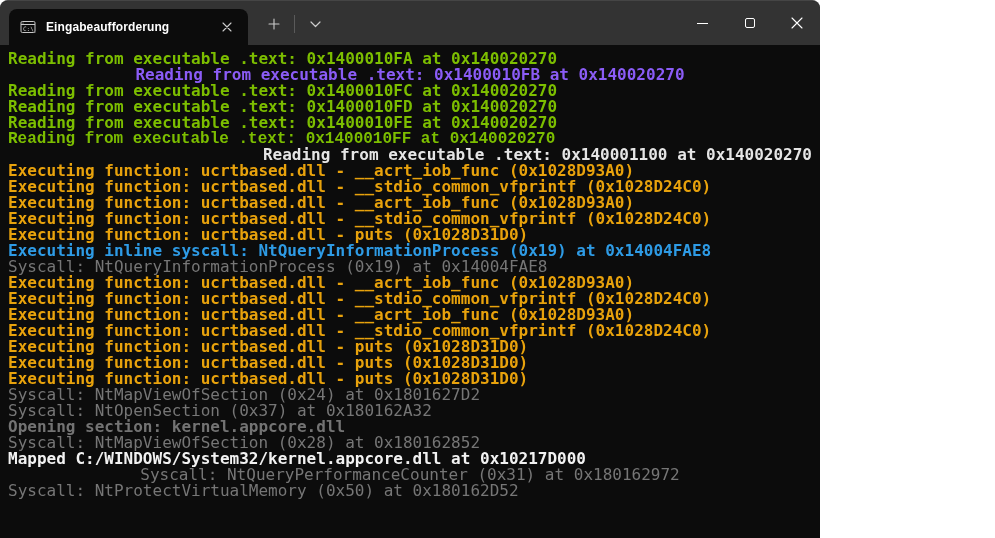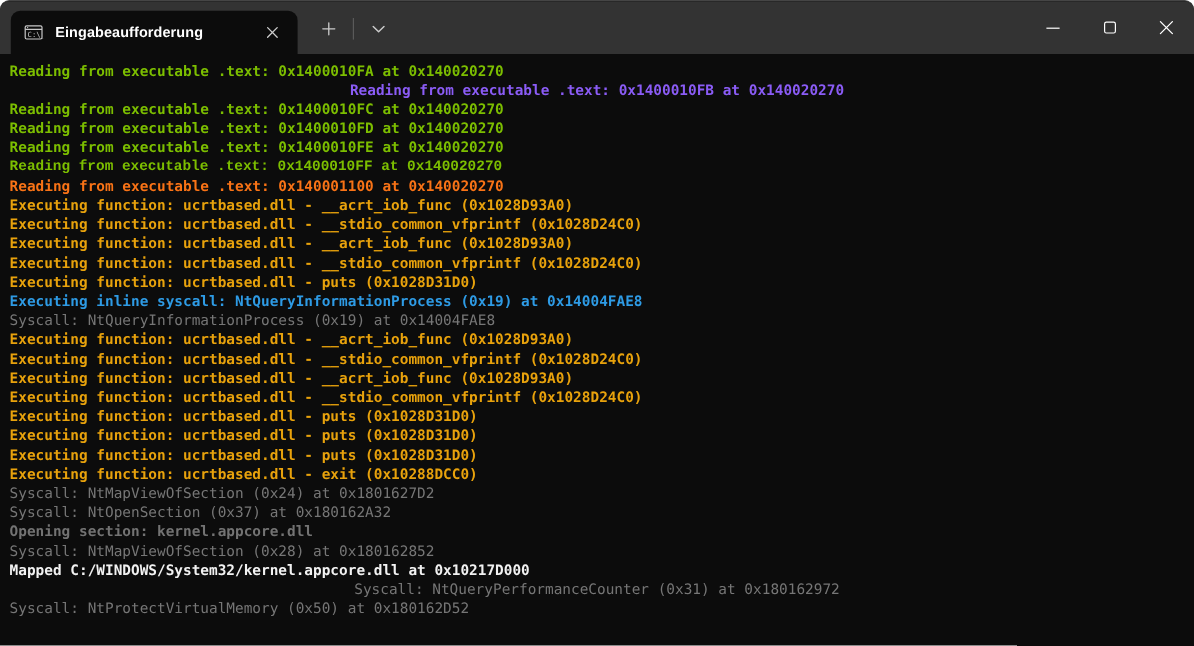--- a/index.html
+++ b/index.html
@@ -1,20 +1,20 @@
 <!DOCTYPE html>
 <html><head>
 <meta charset="utf-8">
 <style>
   * { box-sizing: border-box; }
   html, body { margin: 0; padding: 0; background: #ffffff; }
   body { width: 995px; height: 538px; overflow: hidden; }
 
   .window {
-    width: 995px; height: 538px;
+    width: 820px; height: 538px;
     border-radius: 8px 8px 0 0;
     overflow: hidden;
     display: flex; flex-direction: column;
     background: #0c0c0c;
     border-top: 1px solid #454545;
   }
 
   
   .titlebar {
     flex: 0 0 44px; height: 44px;
@@ -64,21 +64,21 @@
   .glyph-min { width: 11px; height: 1px; background: #ffffff; }
   .glyph-max { width: 10px; height: 10px; border: 1px solid #ffffff; border-radius: 2px; }
 
   
   .terminal {
     flex: 1;
     background: #0c0c0c;
     padding: 6px 8px 0 8px;
     overflow: hidden;
     font-family: "DejaVu Sans Mono", "Liberation Mono", monospace;
-    font-size: 12px;
+    font-size: 16px;
     line-height: 16px;
     cursor: text;
   }
   .line { white-space: pre; font-weight: bold; }
   .line.dim { font-weight: normal; }
 </style>
 </head>
 <body>
 
 <div class="window" style="background: rgb(12, 12, 12);">
@@ -131,36 +131,35 @@
     </div>
   </div>
 
   <div class="terminal" id="terminal" style="background: rgb(12, 12, 12);">
       <div class="line" style="color: rgb(124, 190, 0);">Reading from executable .text: 0x1400010FA at 0x140020270</div>
       <div class="line" style="color: #8b5cf6; text-align: center;">Reading from executable .text: 0x1400010FB at 0x140020270</div>
       <div class="line" style="color: rgb(124, 190, 0);">Reading from executable .text: 0x1400010FC at 0x140020270</div>
       <div class="line" style="color: rgb(124, 190, 0);">Reading from executable .text: 0x1400010FD at 0x140020270</div>
       <div class="line" style="color: rgb(124, 190, 0);">Reading from executable .text: 0x1400010FE at 0x140020270</div>
       <div class="line" style="color: rgb(124, 190, 0); font-family: Liberation Mono, monospace;">Reading from executable .text: 0x1400010FF at 0x140020270</div>
-      <div class="line" style="color: #f97316;">Reading from executable .text: 0x140001100 at 0x140020270</div>
+      <div class="line" style="color: #e5e5e5; text-align: right;">Reading from executable .text: 0x140001100 at 0x140020270</div>
       <div class="line" style="color: rgb(232, 162, 12);">Executing function: ucrtbased.dll - __acrt_iob_func (0x1028D93A0)</div>
       <div class="line" style="color: rgb(232, 162, 12);">Executing function: ucrtbased.dll - __stdio_common_vfprintf (0x1028D24C0)</div>
       <div class="line" style="color: rgb(232, 162, 12);">Executing function: ucrtbased.dll - __acrt_iob_func (0x1028D93A0)</div>
       <div class="line" style="color: rgb(232, 162, 12);">Executing function: ucrtbased.dll - __stdio_common_vfprintf (0x1028D24C0)</div>
       <div class="line" style="color: rgb(232, 162, 12);">Executing function: ucrtbased.dll - puts (0x1028D31D0)</div>
       <div class="line" style="color: rgb(46, 155, 229);">Executing inline syscall: NtQueryInformationProcess (0x19) at 0x14004FAE8</div>
       <div class="line dim" style="color: rgb(118, 118, 118);">Syscall: NtQueryInformationProcess (0x19) at 0x14004FAE8</div>
       <div class="line" style="color: rgb(232, 162, 12);">Executing function: ucrtbased.dll - __acrt_iob_func (0x1028D93A0)</div>
       <div class="line" style="color: rgb(232, 162, 12);">Executing function: ucrtbased.dll - __stdio_common_vfprintf (0x1028D24C0)</div>
       <div class="line" style="color: rgb(232, 162, 12);">Executing function: ucrtbased.dll - __acrt_iob_func (0x1028D93A0)</div>
       <div class="line" style="color: rgb(232, 162, 12);">Executing function: ucrtbased.dll - __stdio_common_vfprintf (0x1028D24C0)</div>
       <div class="line" style="color: rgb(232, 162, 12);">Executing function: ucrtbased.dll - puts (0x1028D31D0)</div>
       <div class="line" style="color: rgb(232, 162, 12);">Executing function: ucrtbased.dll - puts (0x1028D31D0)</div>
       <div class="line" style="color: rgb(232, 162, 12);">Executing function: ucrtbased.dll - puts (0x1028D31D0)</div>
-      <div class="line" style="color: rgb(232, 162, 12);">Executing function: ucrtbased.dll - exit (0x10288DCC0)</div>
       <div class="line dim" style="color: rgb(118, 118, 118);">Syscall: NtMapViewOfSection (0x24) at 0x1801627D2</div>
       <div class="line dim" style="color: rgb(118, 118, 118);">Syscall: NtOpenSection (0x37) at 0x180162A32</div>
       <div class="line" style="color: #737373;">Opening section: kernel.appcore.dll</div>
       <div class="line dim" style="color: rgb(118, 118, 118);">Syscall: NtMapViewOfSection (0x28) at 0x180162852</div>
       <div class="line" style="color: rgb(242, 242, 242);">Mapped C:/WINDOWS/System32/kernel.appcore.dll at 0x10217D000</div>
       <div class="line dim" style="color: rgb(118, 118, 118); text-align: center;">Syscall: NtQueryPerformanceCounter (0x31) at 0x180162972</div>
       <div class="line dim" style="color: rgb(118, 118, 118);">Syscall: NtProtectVirtualMemory (0x50) at 0x180162D52</div>
     </div>
 
 </div>

